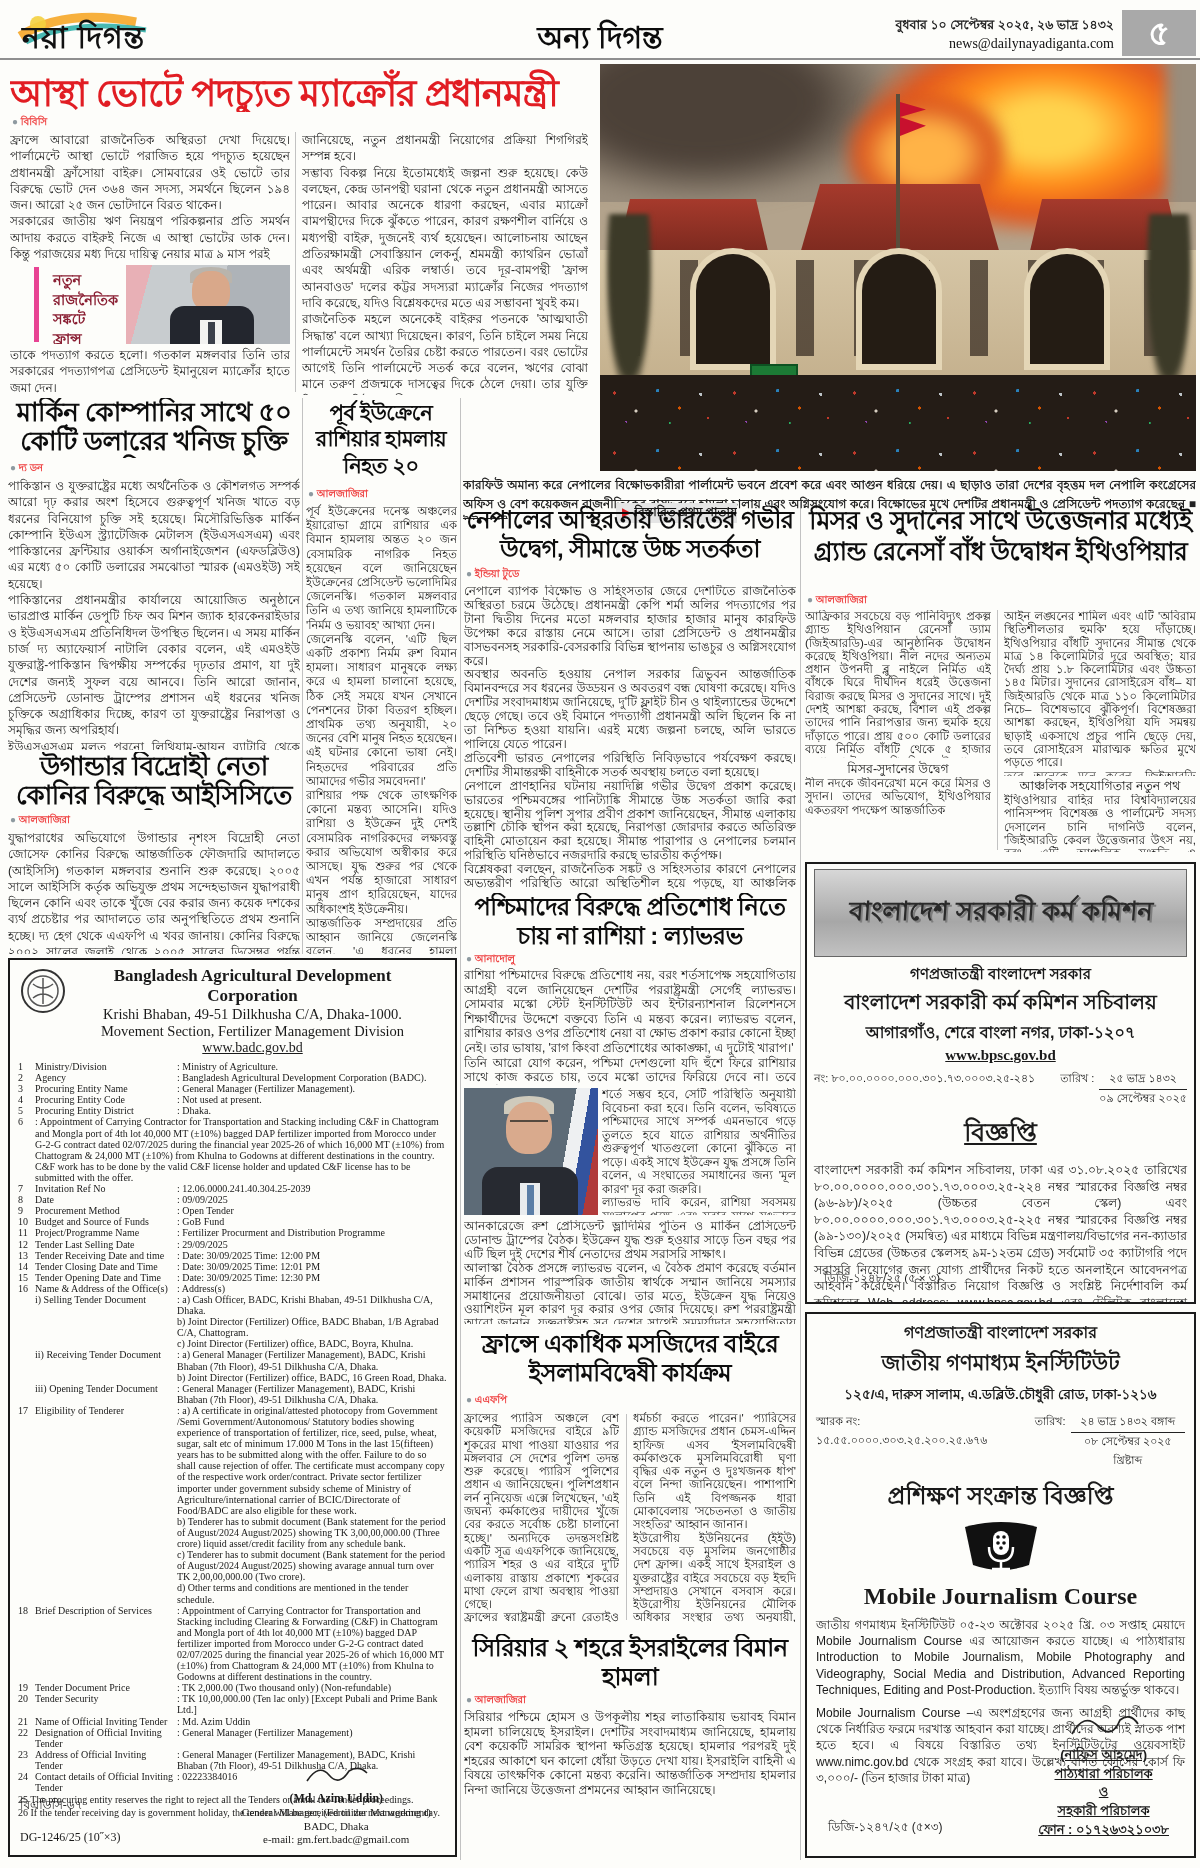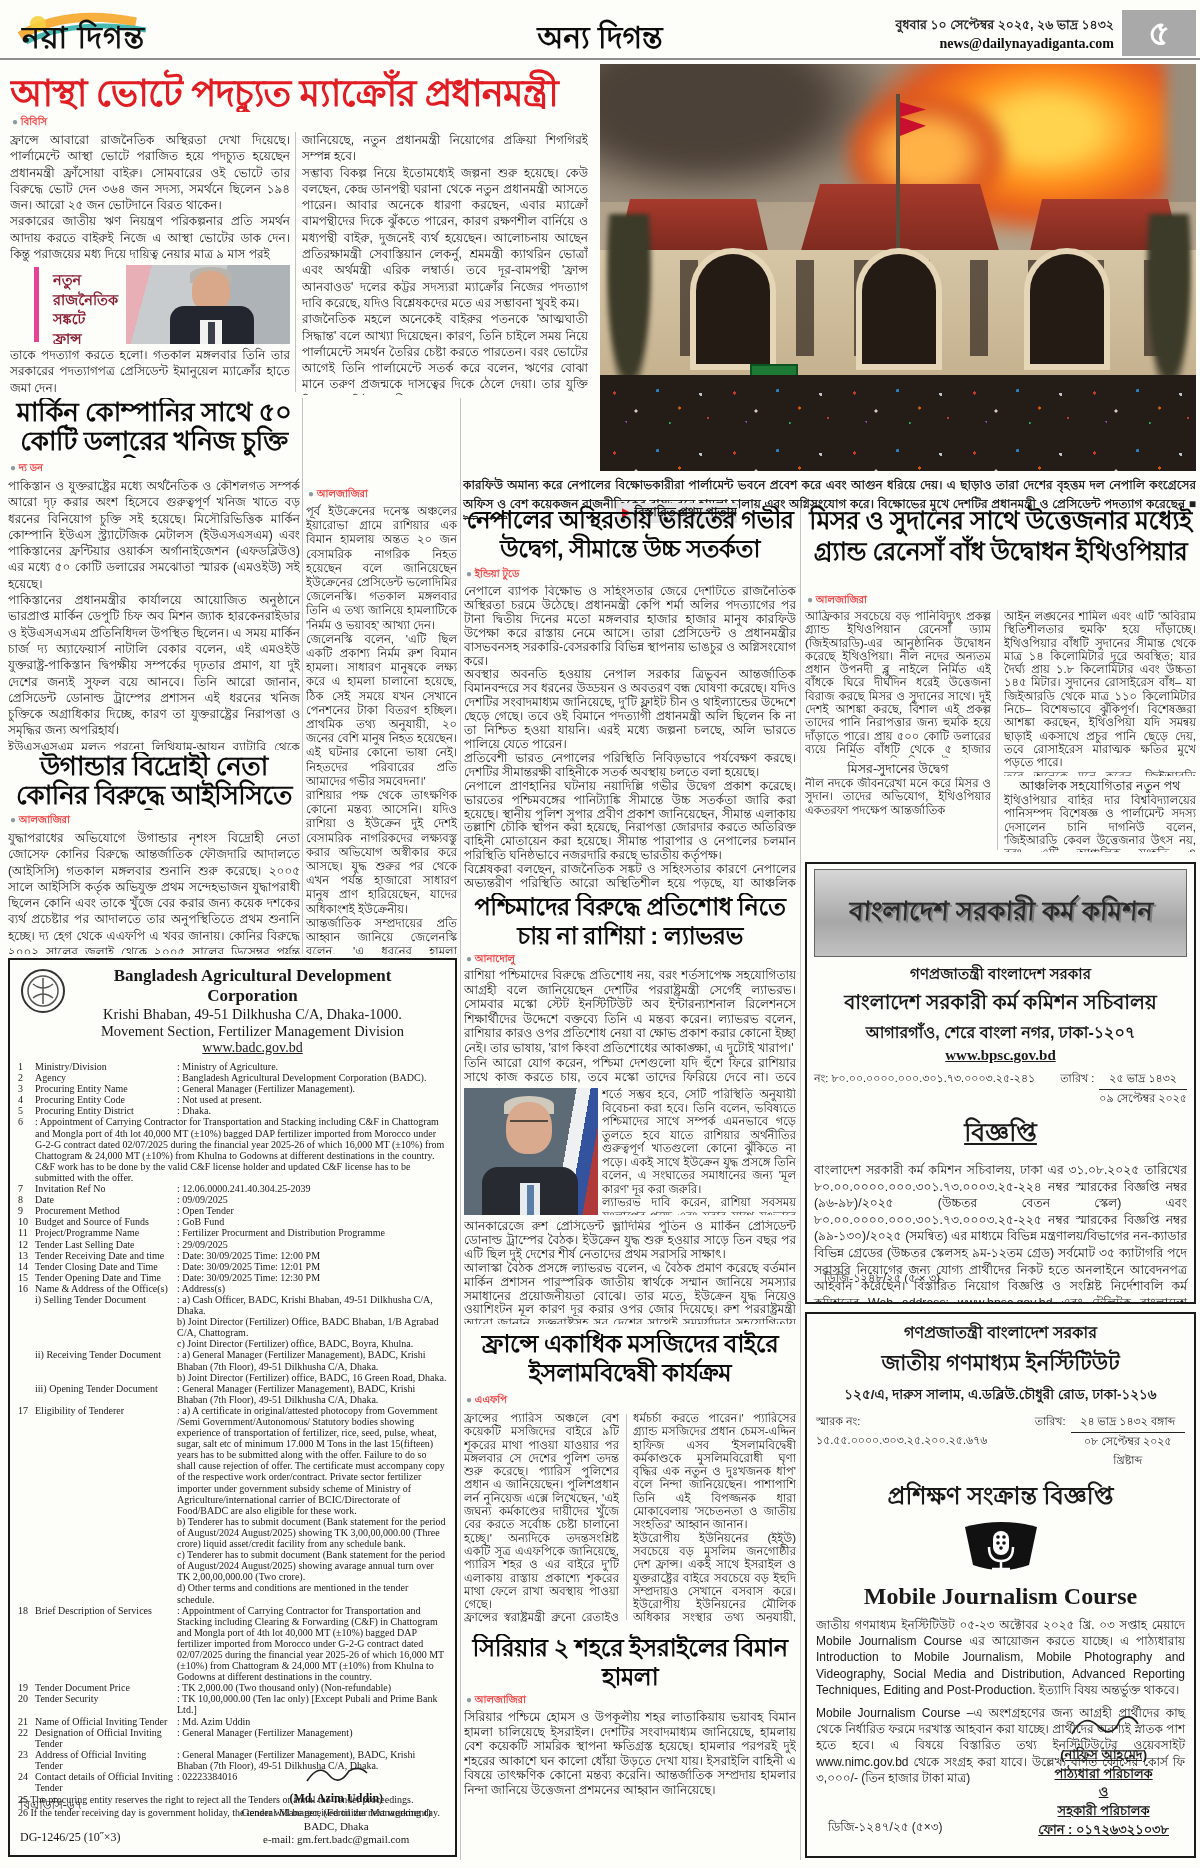--- a/index.html
+++ b/index.html
@@ -7,21 +7,21 @@
   #page { position:relative; width:1200px; height:1868px; margin:0 auto; background:#fdfdfa; color:#1a1a1a; overflow:hidden; }
   .abs { position:absolute; overflow:hidden; }
 
   
   #masthead { left:16px; top:8px; width:210px; height:46px; }
   #masthead .logo-text { position:absolute; left:6px; top:6px; font-size:30px; font-weight:bold; color:#111; letter-spacing:1px; border-bottom:3px solid #ef4444; padding-bottom:2px; z-index:2; }
   #masthead svg { position:absolute; left:0; top:-2px; z-index:1; }
   #section-title { left:0; top:14px; width:1200px; text-align:center; font-size:30px; font-weight:bold; color:#0c0c0c; }
   #header-info { right:86px; top:16px; width:330px; text-align:right; }
   #header-info .dateline { font-size:12.5px; font-weight:bold; color:#222; }
-  #header-info .email { font-size:14px; font-family:"Liberation Serif",serif; font-weight:bold; color:#111; }
+  #header-info .email { font-size:14px; font-family:"Liberation Serif",serif; font-weight:normal; color:#111; }
   #page-number-box { right:4px; top:10px; width:74px; height:46px; background:#a9a9a9; color:#fff; text-align:center; font-size:34px; font-weight:bold; line-height:46px; }
   #header-rule { left:0; top:58px; width:1200px; height:2px; background:#8f8f8f; }
 
   
   .vrule { position:absolute; width:1px; background:#c2c2c2; }
   #vr-lead { left:295px; top:132px; height:260px; }
   #vr-left { left:302px; top:398px; height:556px; }
   #vr-mid { left:460px; top:398px; height:1462px; }
   #vr-right { left:800px; top:502px; height:1358px; }
   #vr-egypt { left:997px; top:610px; height:240px; }
@@ -258,20 +258,21 @@
   <div class="abs byline" id="pak-byline">দ্য ডন</div>
   <div class="abs bodytext" id="pak-body">পাকিস্তান ও যুক্তরাষ্ট্রের মধ্যে অর্থনৈতিক ও কৌশলগত সম্পর্ক আরো দৃঢ় করার অংশ হিসেবে গুরুত্বপূর্ণ খনিজ খাতে বড় ধরনের বিনিয়োগ চুক্তি সই হয়েছে। মিসৌরিভিত্তিক মার্কিন কোম্পানি ইউএস স্ট্র্যাটেজিক মেটালস (ইউএসএসএম) এবং পাকিস্তানের ফ্রন্টিয়ার ওয়ার্কস অর্গানাইজেশন (এফডব্লিউও) এর মধ্যে ৫০ কোটি ডলারের সমঝোতা স্মারক (এমওইউ) সই হয়েছে।
 পাকিস্তানের প্রধানমন্ত্রীর কার্যালয়ে আয়োজিত অনুষ্ঠানে ভারপ্রাপ্ত মার্কিন ডেপুটি চিফ অব মিশন জ্যাক হারকেনরাইডার ও ইউএসএসএম প্রতিনিধিদল উপস্থিত ছিলেন। এ সময় মার্কিন চার্জ দ্য অ্যাফেয়ার্স নাটালি বেকার বলেন, এই এমওইউ যুক্তরাষ্ট্র-পাকিস্তান দ্বিপক্ষীয় সম্পর্কের দৃঢ়তার প্রমাণ, যা দুই দেশের জন্যই সুফল বয়ে আনবে। তিনি আরো জানান, প্রেসিডেন্ট ডোনাল্ড ট্রাম্পের প্রশাসন এই ধরনের খনিজ চুক্তিকে অগ্রাধিকার দিচ্ছে, কারণ তা যুক্তরাষ্ট্রের নিরাপত্তা ও সমৃদ্ধির জন্য অপরিহার্য।
 ইউএসএসএম মূলত পুরনো লিথিয়াম-আয়ন ব্যাটারি থেকে ধাতু পুনরুদ্ধার, পাশাপাশি কোবাল্ট, নিকেল ও তামার খনিতে দক্ষ প্রতিষ্ঠান। মার্কিন জ্বালানি বিভাগ এসব খনিজকে উন্নত প্রযুক্তি ও জ্বালানি উৎপাদনের জন্য অপরিহার্য হিসেবে চিহ্নিত করেছে। পাকিস্তান সরকার জানিয়েছে, প্রতিনিধি দল খনি শিল্পের প্রসার, মূল্য সংযোজন ও অবকাঠামো উন্নয়নের সম্ভাবনা খতিয়ে দেখছে।
 প্রধানমন্ত্রীর কার্যালয়ের বিবৃতিতে বলা হয়, পাকিস্তানে তামা, স্বর্ণ ও 'রেয়ার আর্থ' উপাদানের বিপুল মজুদ রয়েছে। চুক্তির আওতায় দু'টি সমঝোতা স্মারক সই হয়, একটি গুরুত্বপূর্ণ খনিজ, বিশেষত 'রেয়ার আর্থ এলিমেন্টস' উন্নয়ন ও প্রক্রিয়াজাতকরণে; অন্যটি লজিস্টিকস সেবা বিষয়ে। দ্বিতীয় এমওইউ স্বাক্ষরিত হয় পাকিস্তানের ন্যাশনাল লজিস্টিকস করপোরেশন ও বিশ্বখ্যাত নির্মাণ প্রতিষ্ঠান মোটা-এঞ্জিল গ্রুপের মধ্যে।</div>
 
   <div class="abs headline2" id="uga-headline">উগান্ডার বিদ্রোহী নেতা কোনির বিরুদ্ধে আইসিসিতে শুনানি শুরু</div>
   <div class="abs byline" id="uga-byline">আলজাজিরা</div>
   <div class="abs bodytext" id="uga-body">যুদ্ধাপরাধের অভিযোগে উগান্ডার নৃশংস বিদ্রোহী নেতা জোসেফ কোনির বিরুদ্ধে আন্তর্জাতিক ফৌজদারি আদালতে (আইসিসি) গতকাল মঙ্গলবার শুনানি শুরু করেছে। ২০০৫ সালে আইসিসি কর্তৃক অভিযুক্ত প্রথম সন্দেহভাজন যুদ্ধাপরাধী ছিলেন কোনি এবং তাকে খুঁজে বের করার জন্য কয়েক দশকের ব্যর্থ প্রচেষ্টার পর আদালতে তার অনুপস্থিতিতে প্রথম শুনানি হচ্ছে। দ্য হেগ থেকে এএফপি এ খবর জানায়। কোনির বিরুদ্ধে ২০০২ সালের জুলাই থেকে ২০০৫ সালের ডিসেম্বর পর্যন্ত উত্তর উগান্ডায় হত্যাকাণ্ড, ধর্ষণ, নির্যাতন, দাসত্ব ও যৌন দাসত্বসহ ৩৯টি যুদ্ধাপরাধ ও মানবতার বিরুদ্ধে অপরাধের অভিযোগ আনা হয়েছে। তার নেতৃত্বাধীন লর্ডস রেজিস্ট্যান্স আর্মি (এলআরএ) হাজার হাজার মানুষকে হত্যা ও অপহরণের দায়ে অভিযুক্ত। জাতিসঙ্ঘের তথ্য মতে, তার নেতৃত্বাধীন এলআরএ বিদ্রোহে এক লাখেরও বেশি মানুষ নিহত হয়েছেন।</div>
 
+  <div class="abs headline2" id="ukr-headline">পূর্ব ইউক্রেনে রাশিয়ার হামলায় নিহত ২০</div>
   <div class="abs byline" id="ukr-byline">আলজাজিরা</div>
   <div class="abs bodytext narrow" id="ukr-body">পূর্ব ইউক্রেনের দনেস্ক অঞ্চলের ইয়ারোভা গ্রামে রাশিয়ার এক বিমান হামলায় অন্তত ২০ জন বেসামরিক নাগরিক নিহত হয়েছেন বলে জানিয়েছেন ইউক্রেনের প্রেসিডেন্ট ভলোদিমির জেলেনস্কি। গতকাল মঙ্গলবার তিনি এ তথ্য জানিয়ে হামলাটিকে 'নির্মম ও ভয়াবহ' আখ্যা দেন।
 জেলেনস্কি বলেন, 'এটি ছিল একটি প্রকাশ্য নির্মম রুশ বিমান হামলা। সাধারণ মানুষকে লক্ষ্য করে এ হামলা চালানো হয়েছে, ঠিক সেই সময়ে যখন সেখানে পেনশনের টাকা বিতরণ হচ্ছিল। প্রাথমিক তথ্য অনুযায়ী, ২০ জনের বেশি মানুষ নিহত হয়েছেন। এই ঘটনার কোনো ভাষা নেই। নিহতদের পরিবারের প্রতি আমাদের গভীর সমবেদনা।'
 রাশিয়ার পক্ষ থেকে তাৎক্ষণিক কোনো মন্তব্য আসেনি। যদিও রাশিয়া ও ইউক্রেন দুই দেশই বেসামরিক নাগরিকদের লক্ষ্যবস্তু করার অভিযোগ অস্বীকার করে আসছে। যুদ্ধ শুরুর পর থেকে এখন পর্যন্ত হাজারো সাধারণ মানুষ প্রাণ হারিয়েছেন, যাদের অধিকাংশই ইউক্রেনীয়।
 আন্তর্জাতিক সম্প্রদায়ের প্রতি আহ্বান জানিয়ে জেলেনস্কি বলেন, 'এ ধরনের হামলা কোনোভাবেই নীরব থেকে মেনে নিতে পারে না বিশ্ব। যুক্তরাষ্ট্রের প্রতিক্রিয়া দরকার, ইউরোপের প্রতিক্রিয়া দরকার, জি-২০-এর প্রতিক্রিয়া দরকার। রাশিয়াকে থামাতে এখনই শক্ত পদক্ষেপ নিতে হবে।'
 এদিকে মার্কিন প্রেসিডেন্ট ডোনাল্ড ট্রাম্পের সাথে সাম্প্রতিক বৈঠকের পর রুশ প্রেসিডেন্ট ভ্লাদিমির পুতিন ইউক্রেনে হামলার মাত্রা আরো বাড়িয়েছেন।</div>
 
   <div class="abs headline2" id="nep-headline">নেপালের অস্থিরতায় ভারতের গভীর উদ্বেগ, সীমান্তে উচ্চ সতর্কতা</div>
   <div class="abs byline" id="nep-byline">ইন্ডিয়া টুডে</div>
   <div class="abs bodytext" id="nep-body">নেপালে ব্যাপক বিক্ষোভ ও সহিংসতার জেরে দেশটিতে রাজনৈতিক অস্থিরতা চরমে উঠেছে। প্রধানমন্ত্রী কেপি শর্মা অলির পদত্যাগের পর টানা দ্বিতীয় দিনের মতো মঙ্গলবার হাজার হাজার মানুষ কারফিউ উপেক্ষা করে রাস্তায় নেমে আসে। তারা প্রেসিডেন্ট ও প্রধানমন্ত্রীর বাসভবনসহ সরকারি-বেসরকারি বিভিন্ন স্থাপনায় ভাঙচুর ও অগ্নিসংযোগ করে।

